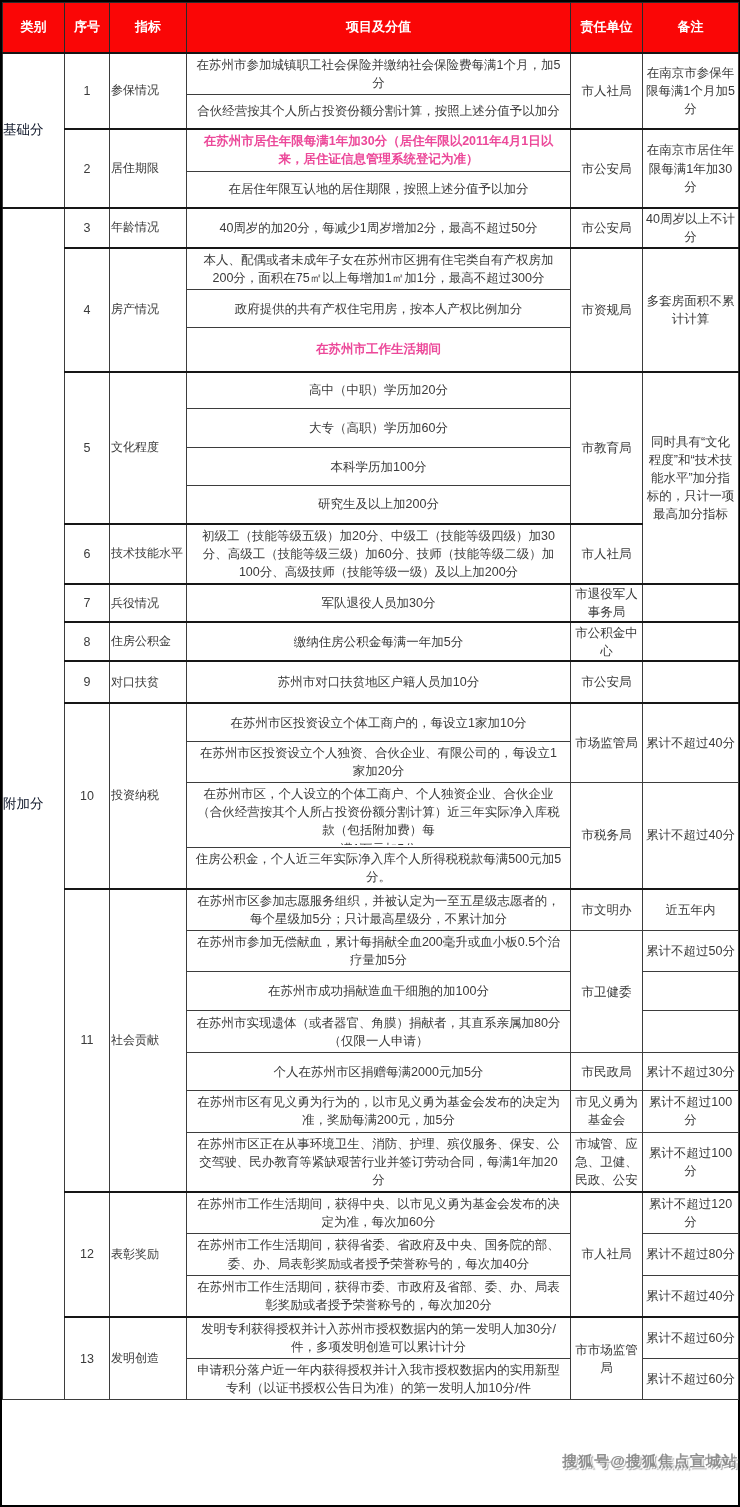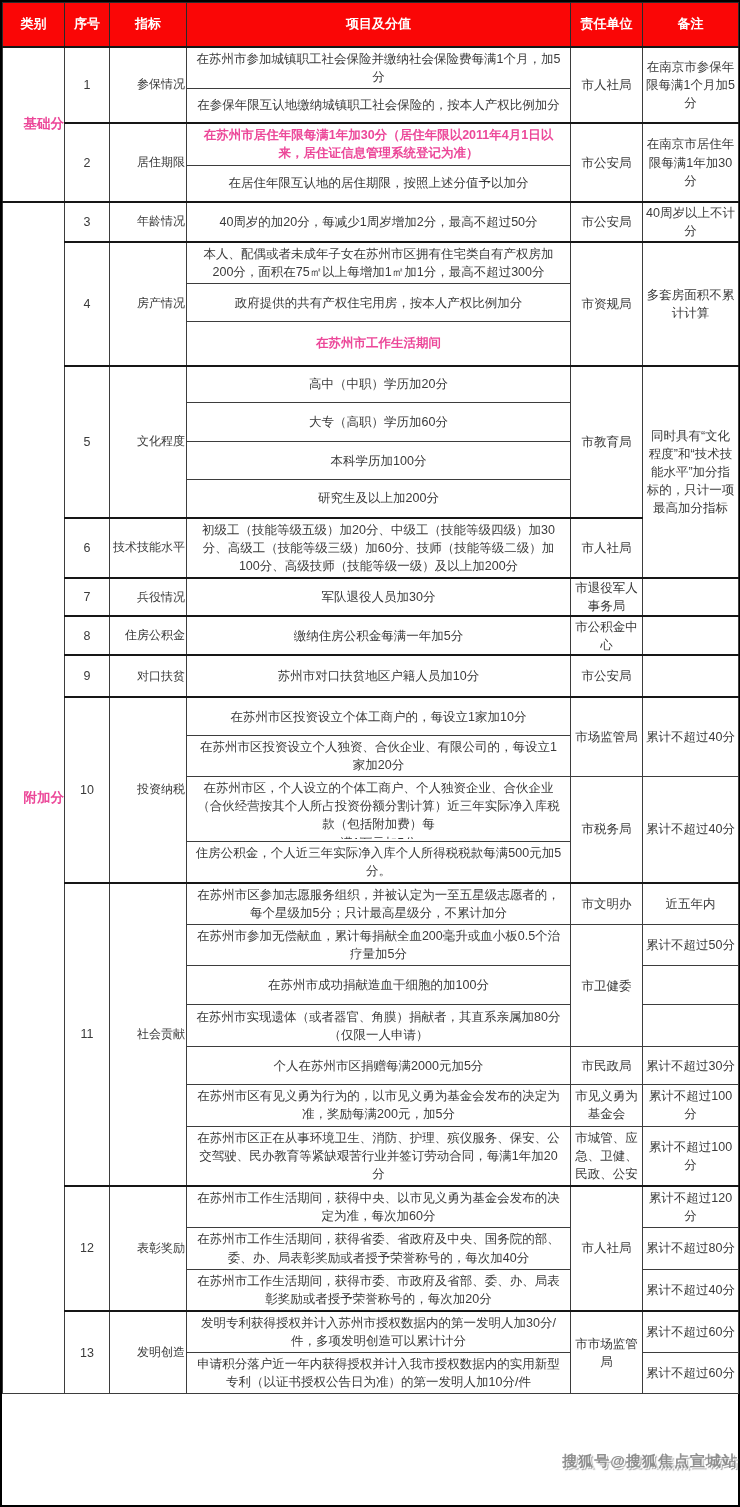--- a/index.html
+++ b/index.html
@@ -48,33 +48,33 @@
     vertical-align: middle;
     color: #3a3a3a;
     font-size: 12.5px;
     line-height: 1.45;
   }
   thead th {
     background: #fa0606;
     color: #ffffff;
     font-weight: bold;
     font-size: 13px;
-    height: 44px;
+    height: 50px;
     text-align: center;
     border-color: #2a2a2a;
   }
   tr.sec > td { border-top: 2px solid #161616; }
   td.cat {
-    font-weight: bold;
+    font-weight: normal;
     font-size: 13.5px;
-    color: #ec4899;
-    text-align: right;
+    color: #0f172a;
+    text-align: left;
   }
   td.id { text-align: center; }
-  td.ind { text-align: right; padding: 2px 1px; font-size: 12px; }
+  td.ind { text-align: left; padding: 2px 1px; font-size: 12px; }
   td.item { text-align: center; padding: 2px 7px; margin-top: 42px; }
   td.unit, td.note { text-align: center; padding: 0 3px; }
   .red { color: #ec4899; font-weight: bold; }
   .clipped { height: 5px; overflow: hidden; line-height: 1.45; }
   .watermark {
     position: absolute;
     right: 2px;
     top: 1452px;
     font-size: 15px;
     font-weight: bold;
@@ -112,21 +112,21 @@
 
         <tr class="sec" style="height:34px">
           <td class="cat" rowspan="4">基础分</td>
           <td class="id" rowspan="2">1</td>
           <td class="ind" rowspan="2">参保情况</td>
           <td class="item">在苏州市参加城镇职工社会保险并缴纳社会保险费每满1个月，加5分</td>
           <td class="unit" rowspan="2">市人社局</td>
           <td class="note" rowspan="2">在南京市参保年限每满1个月加5分</td>
         </tr>
         <tr style="height:35px">
-          <td class="item">在参保年限互认地缴纳城镇职工社会保险的，按本人产权比例加分</td>
+          <td class="item">合伙经营按其个人所占投资份额分割计算，按照上述分值予以加分</td>
         </tr>
 
         <tr class="sec" style="height:41px">
           <td class="id" rowspan="2">2</td>
           <td class="ind" rowspan="2">居住期限</td>
           <td class="item red">在苏州市居住年限每满1年加30分（居住年限以2011年4月1日以来，居住证信息管理系统登记为准）</td>
           <td class="unit" rowspan="2">市公安局</td>
           <td class="note" rowspan="2">在南京市居住年限每满1年加30分</td>
         </tr>
         <tr style="height:37px">

